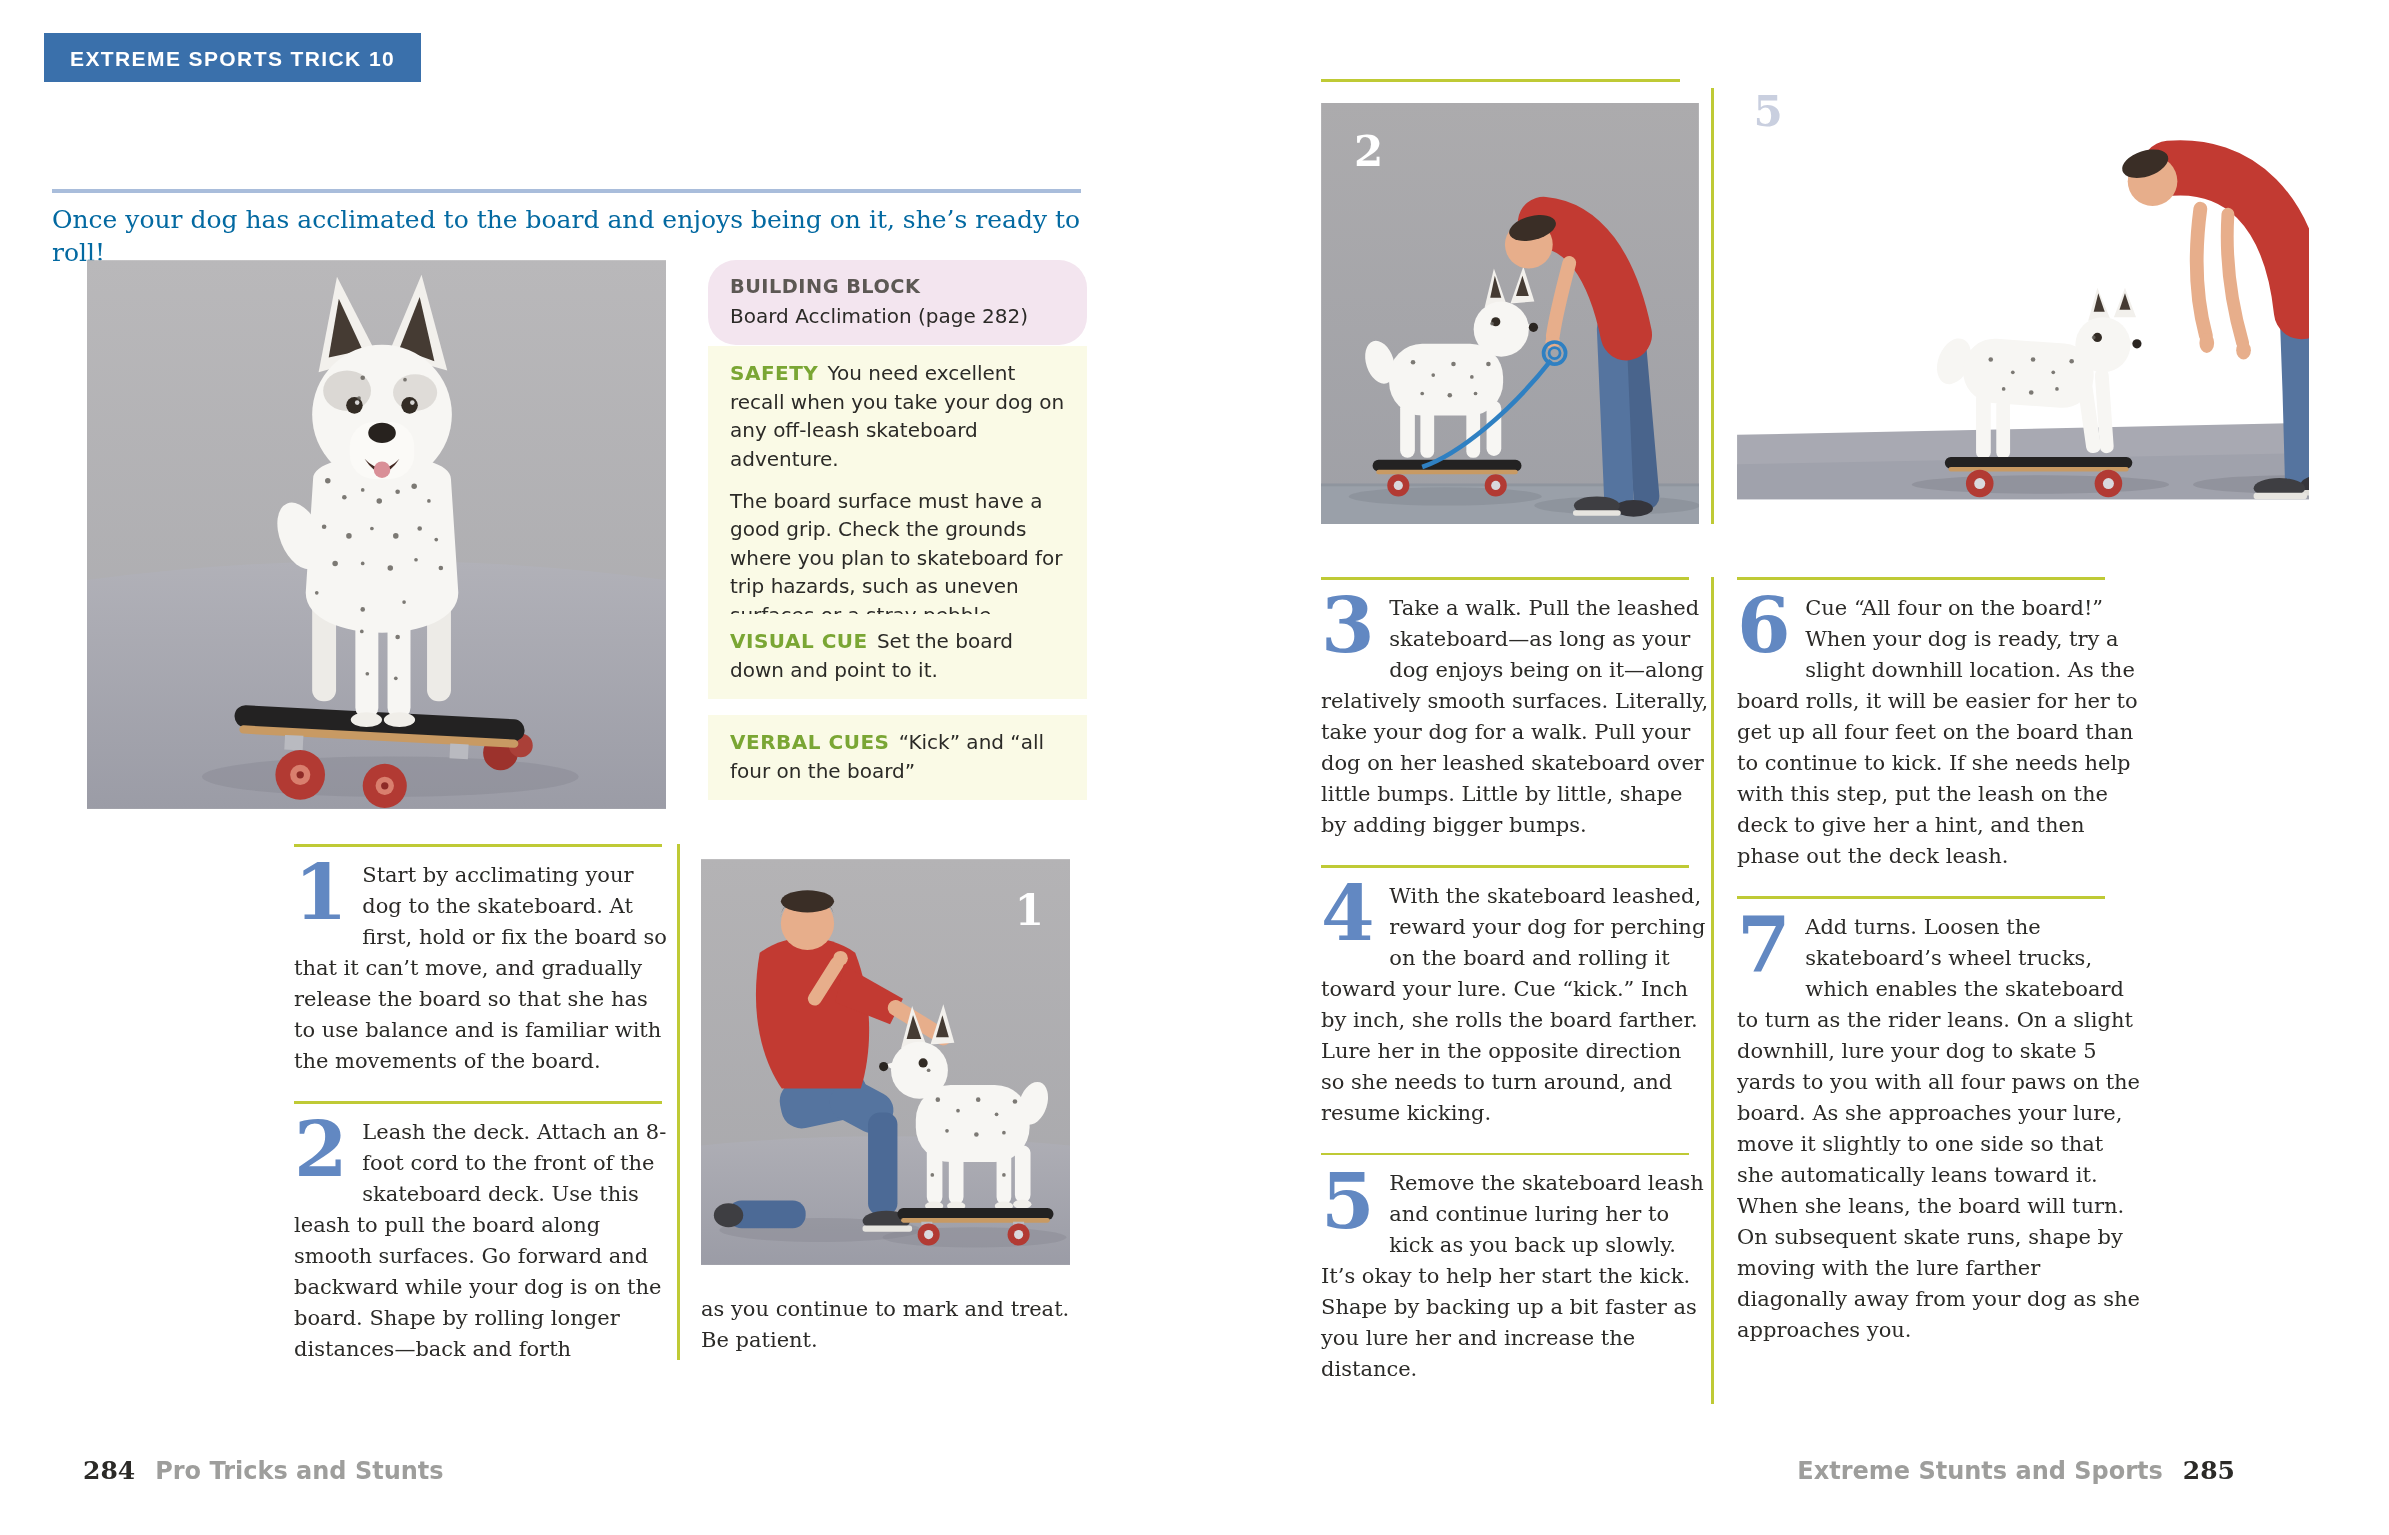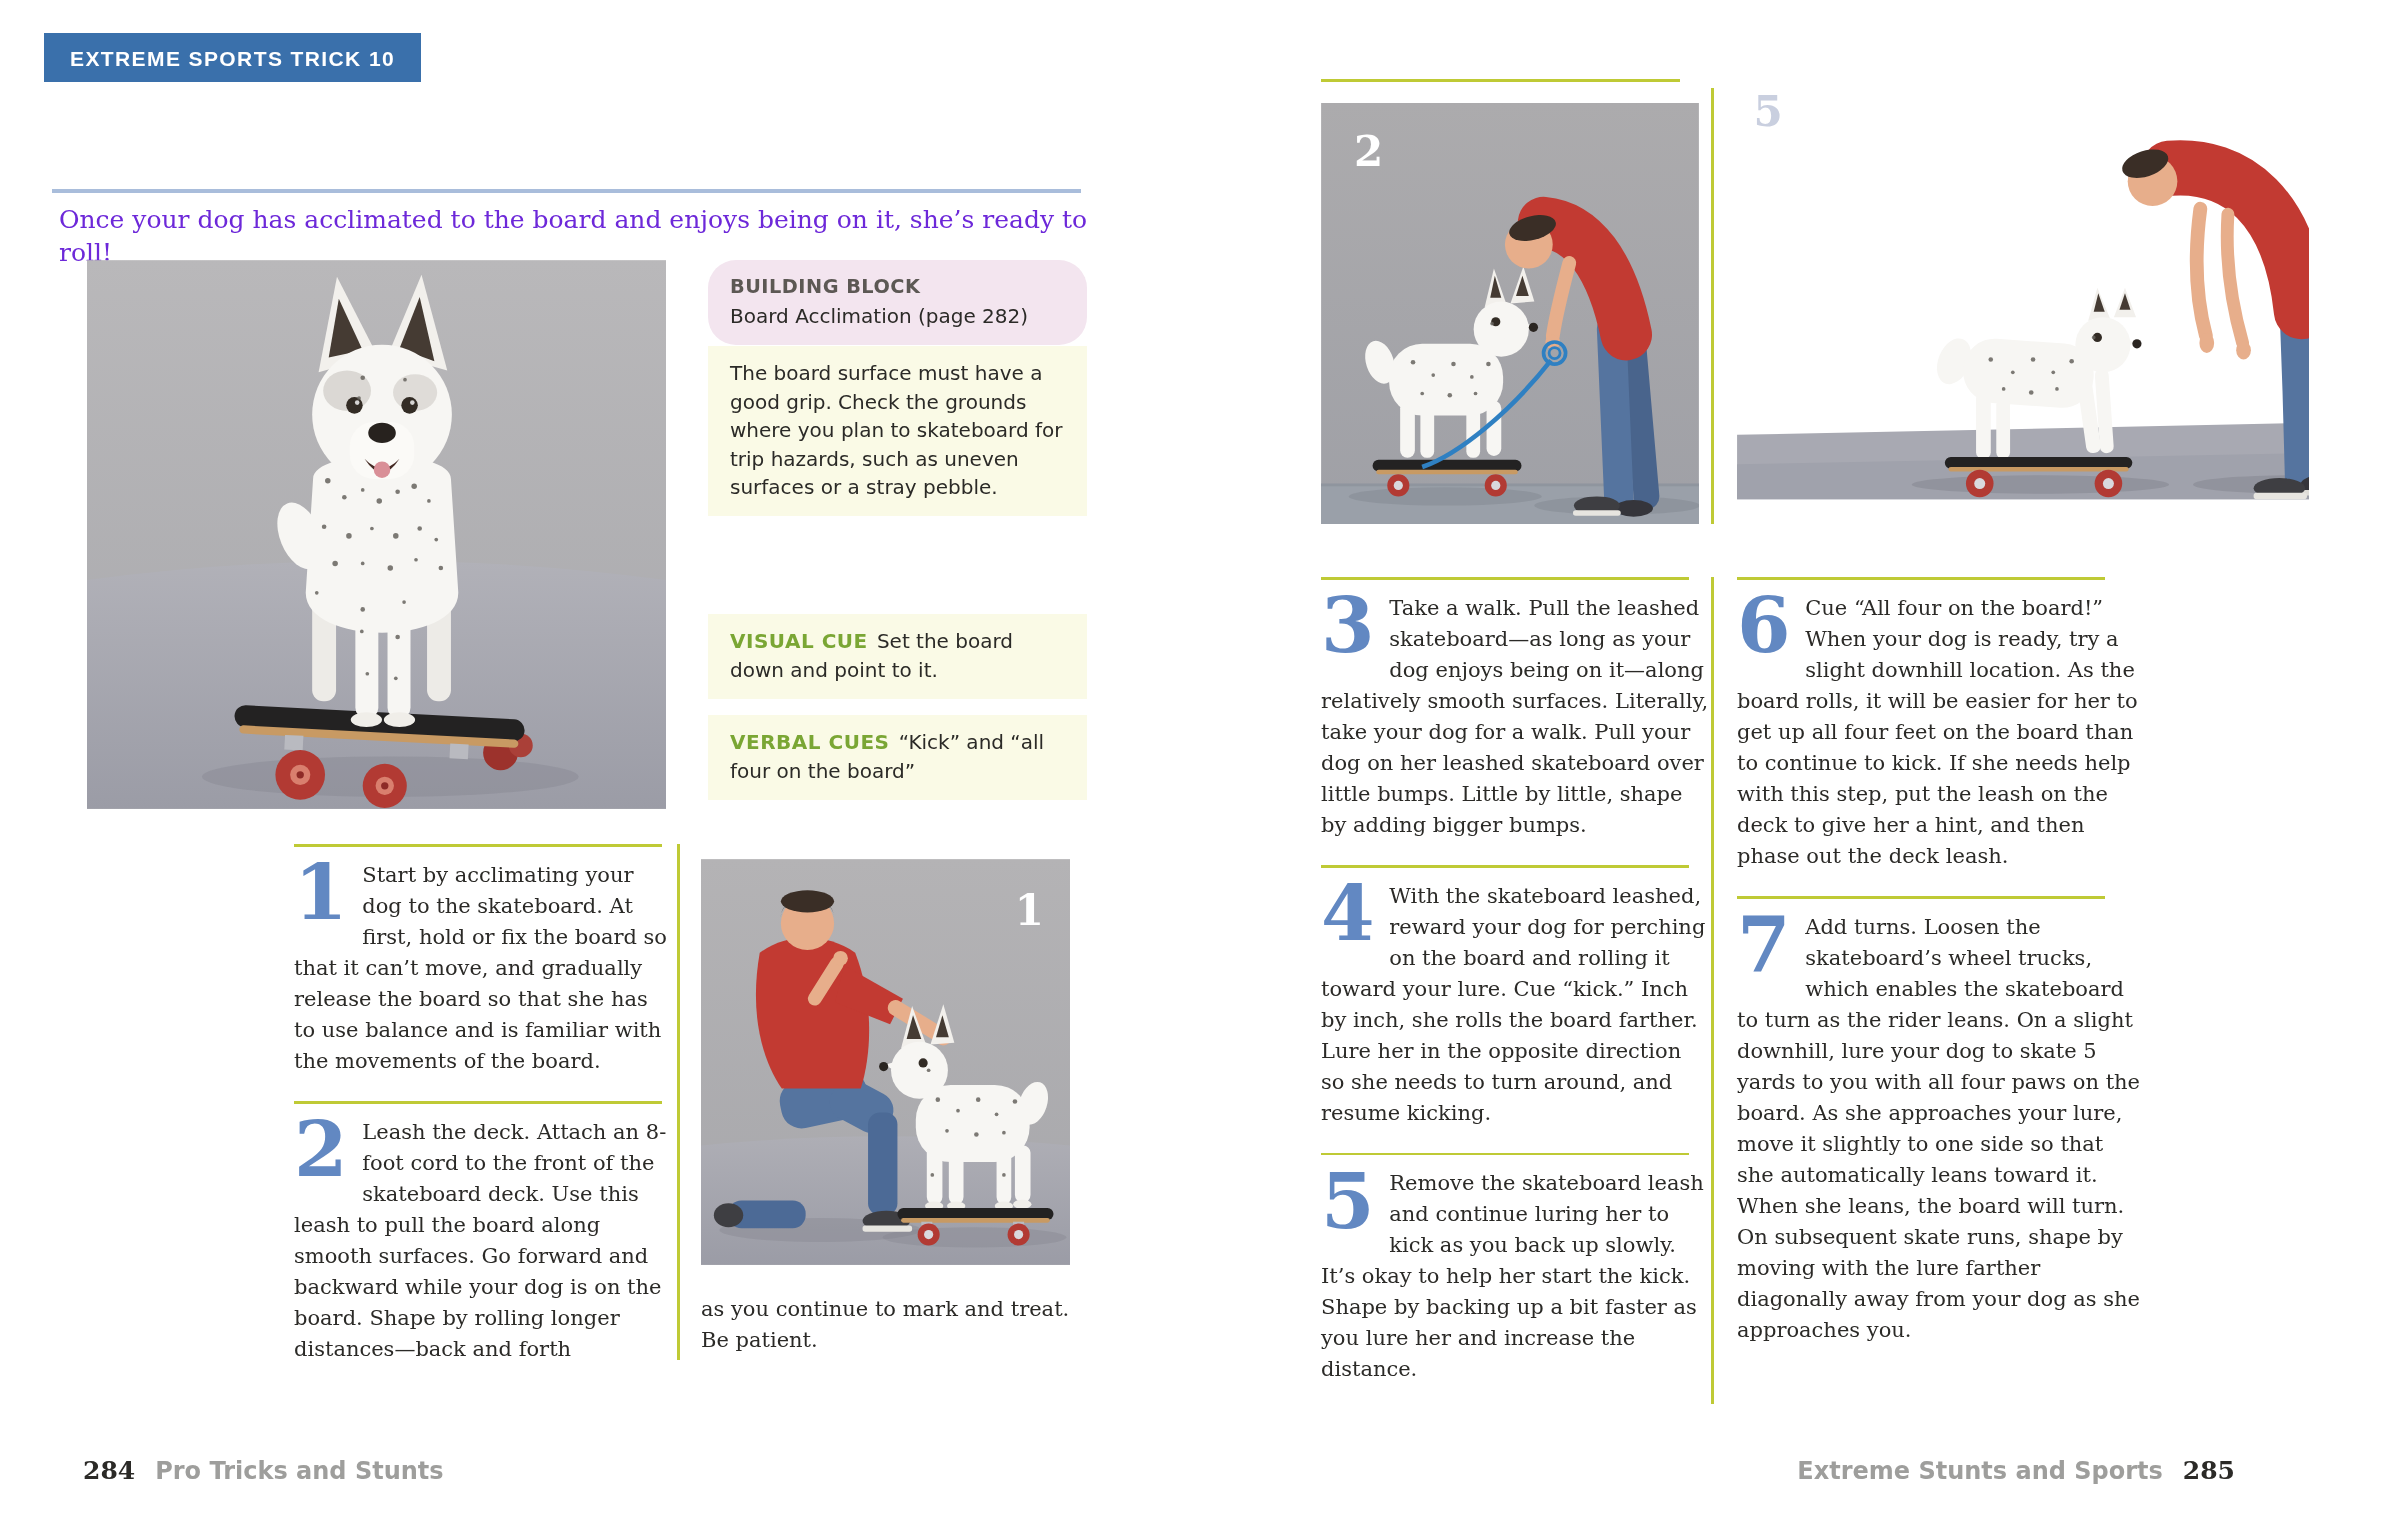--- a/index.html
+++ b/index.html
@@ -6,22 +6,22 @@
   #page{position:relative;width:2309px;height:1536px;background:#ffffff;overflow:hidden;
         font-family:"DejaVu Sans",sans-serif;}
 
   
   .badge{position:absolute;left:44px;top:33px;background:#3a70ab;color:#fff;
          font:bold 21px/1 "Liberation Sans",sans-serif;letter-spacing:1.4px;
          padding:14.7px 26px 13px;}
   .title{position:absolute;left:48px;top:79px;
          font:bold 72px/1.1 "DejaVu Serif",serif;color:#3a70ab;}
   .bluerule{position:absolute;left:52px;top:189px;width:1029px;height:3.7px;background:#a9bddb;}
-  .intro{position:absolute;left:59px;top:204px;width:1057px;
-         font:25px/1.3 "DejaVu Serif",serif;color:#6d28d9;}
+  .intro{position:absolute;left:52px;top:204px;width:1057px;
+         font:25px/1.3 "DejaVu Serif",serif;color:#0369a1;}
 
   
   .box{position:absolute;left:708px;width:379px;box-sizing:border-box;
        padding:13px 22px 14.7px;font:20px/28.5px "DejaVu Sans",sans-serif;color:#2b2a27;}
   .box p{margin:0;}
   .box p + p{margin-top:13.8px;}
   .box .lbl{font-weight:bold;letter-spacing:0.5px;margin-right:9.2px;}
   .lbl-gray{color:#5c5854;letter-spacing:1.1px;font-size:19.3px;}
   .lbl-green{color:#7aa634;}
   .box-pink{background:#f3e5ef;border-radius:28px;}
@@ -149,20 +149,21 @@
       </g>
     </svg>
   </div>
 
   <div class="box box-pink" style="top:260px;">
     <div class="lbl lbl-gray">BUILDING BLOCK</div>
     <div>Board Acclimation (page 282)</div>
   </div>
 
   <div class="box box-cream" style="top:346px;">
+    <p><span class="lbl lbl-green">SAFETY</span><span>You need excellent recall when you take your dog on any off-leash skateboard adventure.</span></p>
     <p>The board surface must have a good grip. Check the grounds where you plan to skateboard for trip hazards, such as uneven surfaces or a stray pebble.</p>
   </div>
 
   <div class="box box-cream" style="top:614px;">
     <p><span class="lbl lbl-green">VISUAL CUE</span><span>Set the board down and point to it.</span></p>
   </div>
 
   <div class="box box-cream" style="top:715px;">
     <p><span class="lbl lbl-green">VERBAL CUES</span><span>“Kick” and “all four on the board”</span></p>
   </div>

